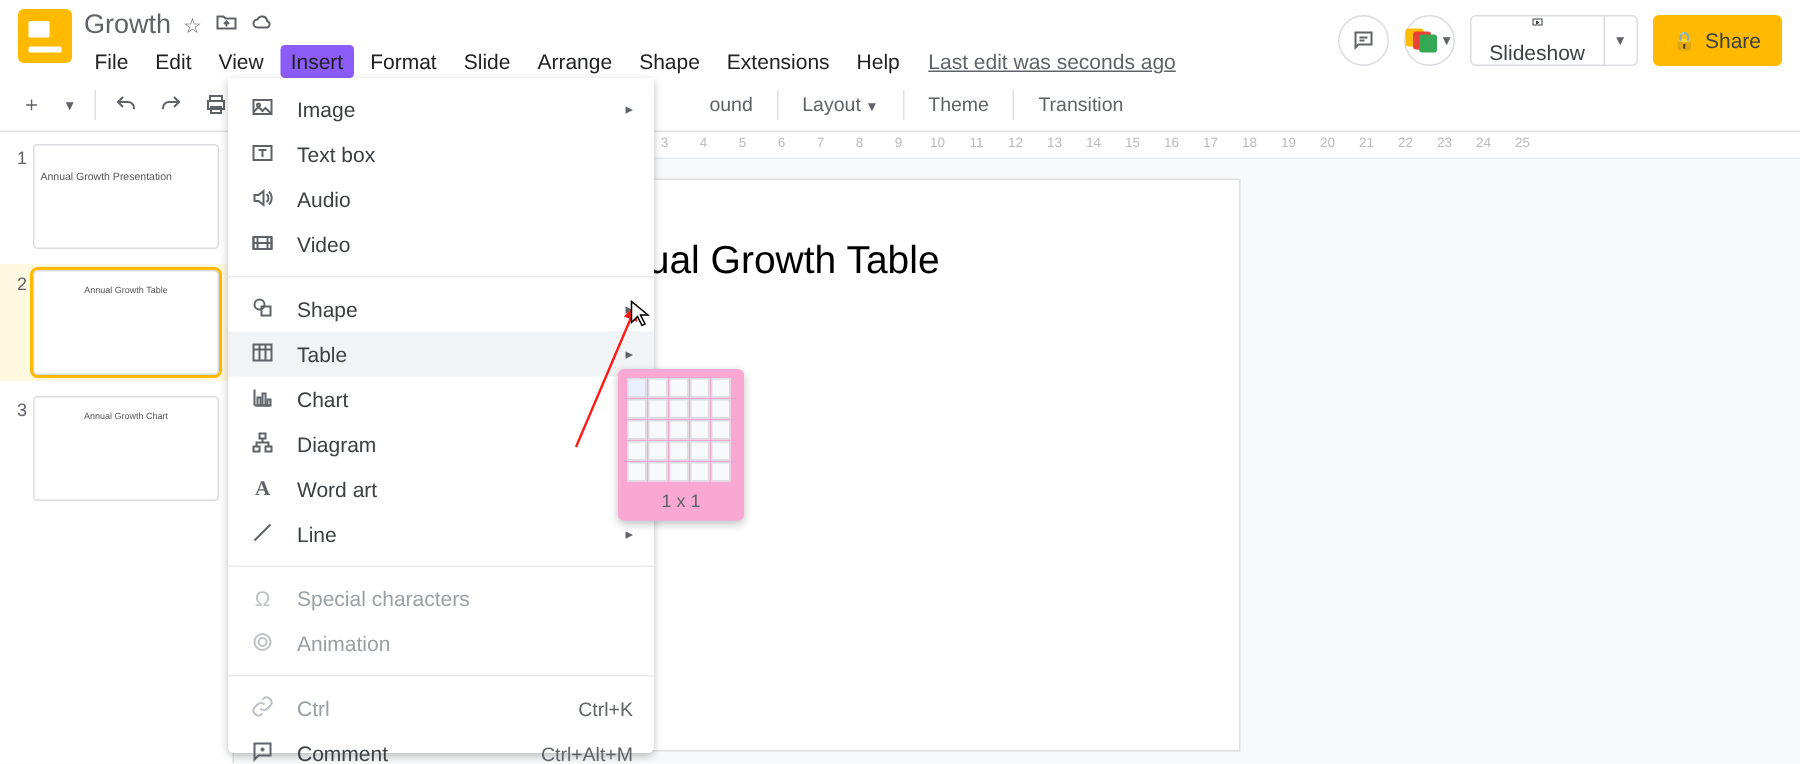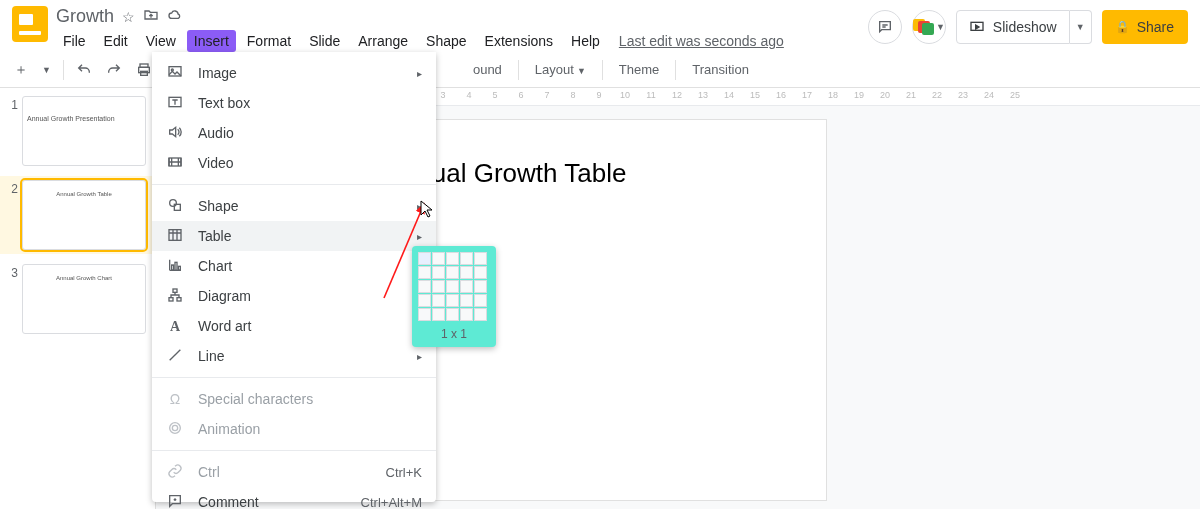--- a/index.html
+++ b/index.html
@@ -19,21 +19,21 @@
   .menu-item.active { background:#8b5cf6; }
   .last-edit { color:#5f6368; text-decoration: underline; margin-left:8px; padding:3px 0; font-size:14px; }
   .title-right { margin-left:auto; display:flex; align-items:center; gap:10px; padding-top:4px; }
   .circ-btn { width:34px; height:34px; border-radius:50%; border:1px solid #dadce0; display:flex; align-items:center; justify-content:center; color:#5f6368; font-size:18px; }
   .meet-icons { position:relative; width:20px; height:16px; }
   .meet-icons .sq { position:absolute; width:12px; height:12px; border-radius:2px; }
   .meet-icons .a { background:#fbbc04; left:0; top:0; }
   .meet-icons .b { background:#ea4335; left:5px; top:2px; }
   .meet-icons .c { background:#34a853; left:9px; top:4px; }
   .caret-sm { font-size:9px; color:#5f6368; margin-left:4px; }
-  .slideshow-btn { height:34px; border:1px solid #dadce0; border-radius:4px; padding:0 12px; display:flex; align-items:center; gap:8px; font-size:14px; color:#3c4043; }
+  .slideshow-btn { height:34px; border:1px solid #dadce0; border-radius:4px; padding:0 12px; display:flex; align-items:center; gap:8px; font-size:14px; color:#3c4043;flex-direction:column; }
   .slideshow-group { display:flex; }
   .slideshow-split { width:22px; height:34px; border:1px solid #dadce0; border-left:none; border-radius:0 4px 4px 0; display:flex; align-items:center; justify-content:center; font-size:9px; color:#5f6368; }
   .slideshow-btn.main { border-radius:4px 0 0 4px; }
   .share-btn { height:34px; background:#ffba00; border-radius:4px; padding:0 14px; display:flex; align-items:center; gap:6px; font-size:14px; font-weight:500; color:#3c4043; }
   .lock-ic { font-size:12px; }
 
   
   .toolbar { height:36px; border-bottom:1px solid #e0e0e0; display:flex; align-items:center; padding:0 8px; gap:2px; color:#5f6368; font-size:14px; }
   .tb-btn { padding:4px 6px; border-radius:3px; display:flex; align-items:center; }
   .tb-sep { width:1px; height:20px; background:#e0e0e0; margin:0 4px; }
@@ -63,21 +63,21 @@
   .dd-item { display:flex; align-items:center; height:30px; padding:0 14px; gap:14px; position:relative; }
   .dd-item.hover { background:#f1f3f4; }
   .dd-item.disabled { color:#9aa0a6; }
   .dd-icon { width:18px; text-align:center; color:#5f6368; font-size:14px; }
   .dd-item.disabled .dd-icon { color:#bdc1c6; }
   .dd-sub { margin-left:auto; font-size:10px; color:#5f6368; }
   .dd-shortcut { margin-left:auto; font-size:13px; color:#5f6368; }
   .dd-sep { height:1px; background:#e8eaed; margin:6px 0; }
 
   
-  .flyout { position:absolute; left:412px; top:246px; width:84px; background:#5eead4; box-shadow:0 2px 6px rgba(0,0,0,0.25); border-radius:4px; padding:6px; z-index:50; }
+  .flyout { position:absolute; left:412px; top:246px; width:84px; background:#f9a8d4; box-shadow:0 2px 6px rgba(0,0,0,0.25); border-radius:4px; padding:6px; z-index:50; }
   .tgrid { display:grid; grid-template-columns:repeat(5,13px); grid-template-rows:repeat(5,13px); gap:1px; }
   .tcell { width:13px; height:13px; border:1px solid #dadce0; background:#f8f9fa; }
   .tcell.on { background:#e8f0fe; }
   .tlabel { text-align:center; font-size:12px; color:#5f6368; margin-top:6px; }
 
   
   .arrow-svg { position:absolute; left:378px; top:196px; z-index:60; pointer-events:none; }
 
   
   .svg16 { width:16px; height:16px; }

